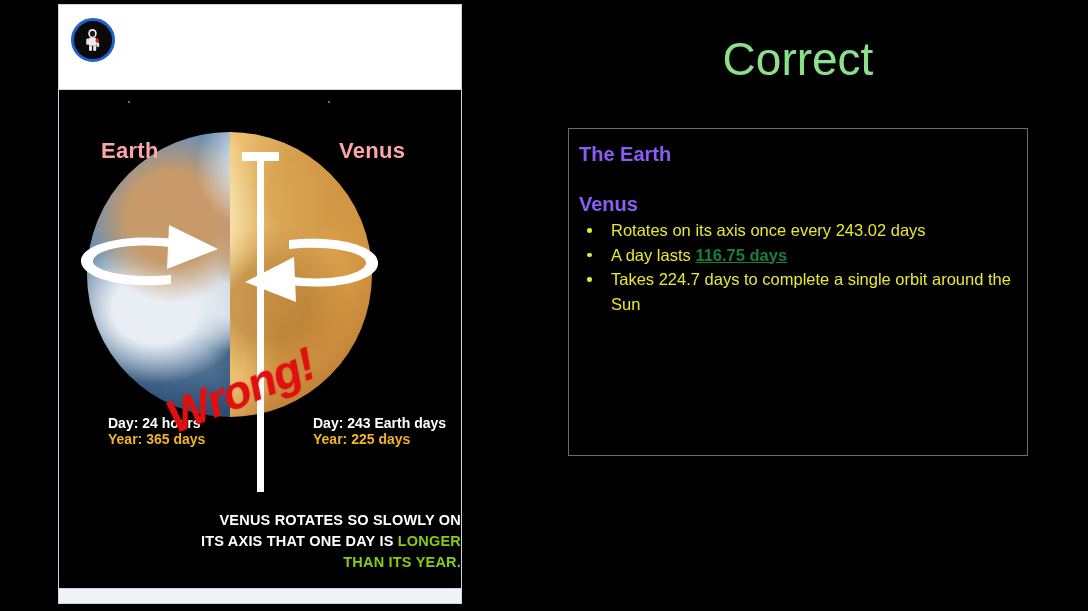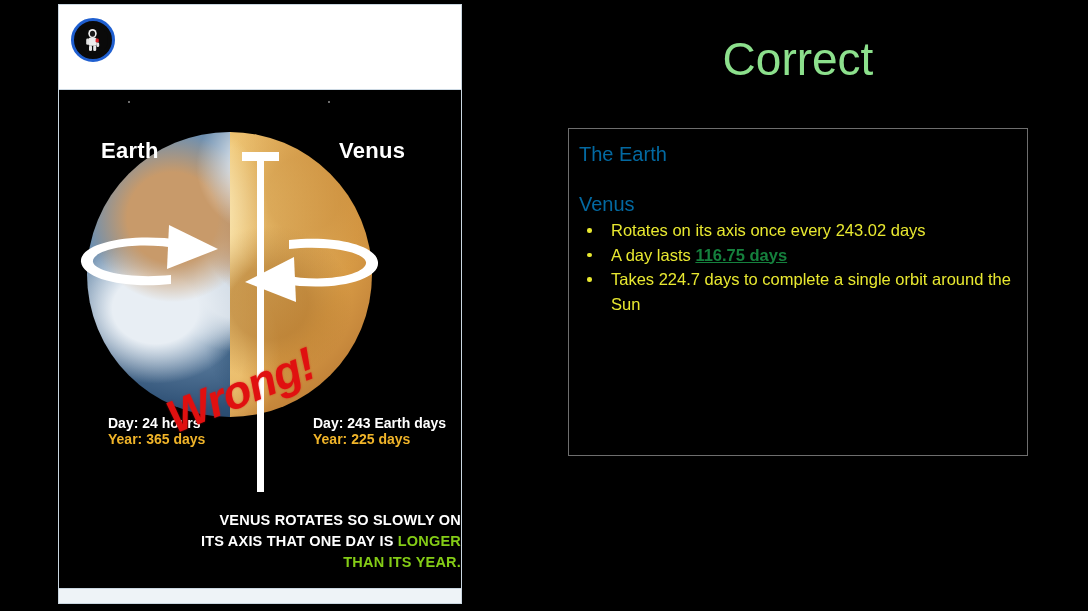--- a/index.html
+++ b/index.html
@@ -159,21 +159,21 @@
     position: absolute;
     left: 0; top: 0;
     width: 100%;
     height: 100%;
     overflow: visible;
   }
 
   .label-earth, .label-venus {
     position: absolute;
     top: 48px;
-    color: #ffffff;
+    color: #fca5a5;
     font-size: 22px;
     font-weight: bold;
     letter-spacing: .3px;
   }
   .label-earth { left: 42px; }
   .label-venus { left: 280px; }
 
   .facts {
     position: absolute;
     font-size: 14px;
@@ -231,23 +231,23 @@
     left: 568px;
     top: 128px;
     width: 460px;
     height: 328px;
     border: 1px solid #6e6e6e;
     box-sizing: border-box;
     background: #000;
     padding: 12px 14px 0 10px;
   }
   .sect-head {
-    color: #0369a1;
+    color: #8b5cf6;
     font-size: 20px;
-    font-weight: normal;
+    font-weight: bold;
     line-height: 26px;
     margin: 0 0 1px 0;
   }
   .sect-head.venus { margin-top: 24px; }
   ul.bullets {
     list-style: none;
     margin: 0;
     padding: 0;
   }
   ul.bullets li {

